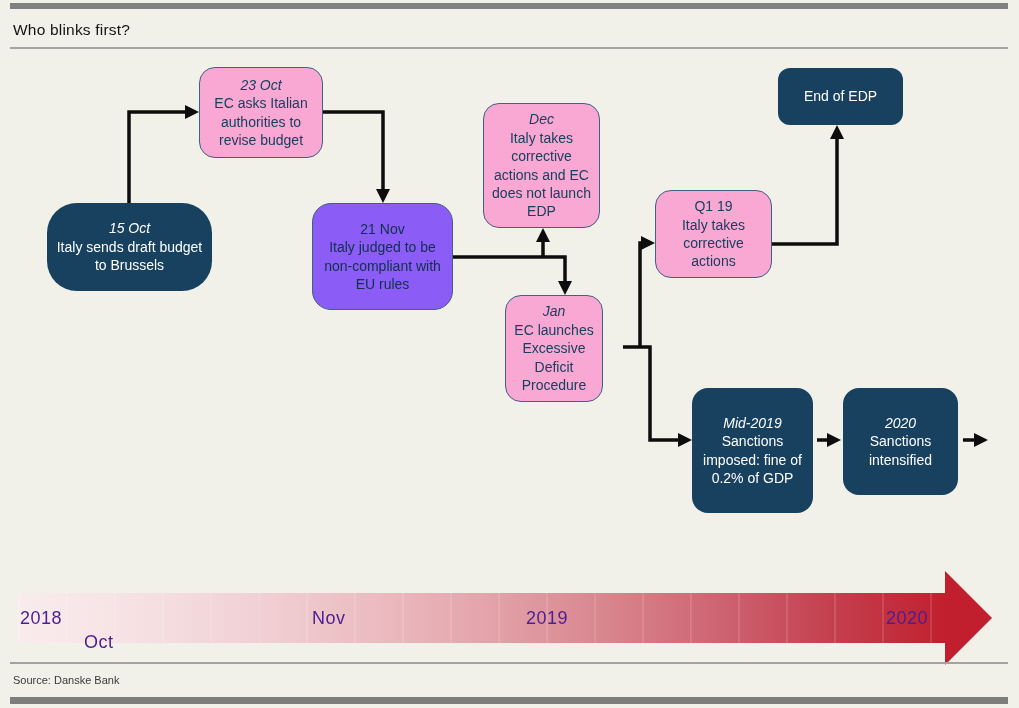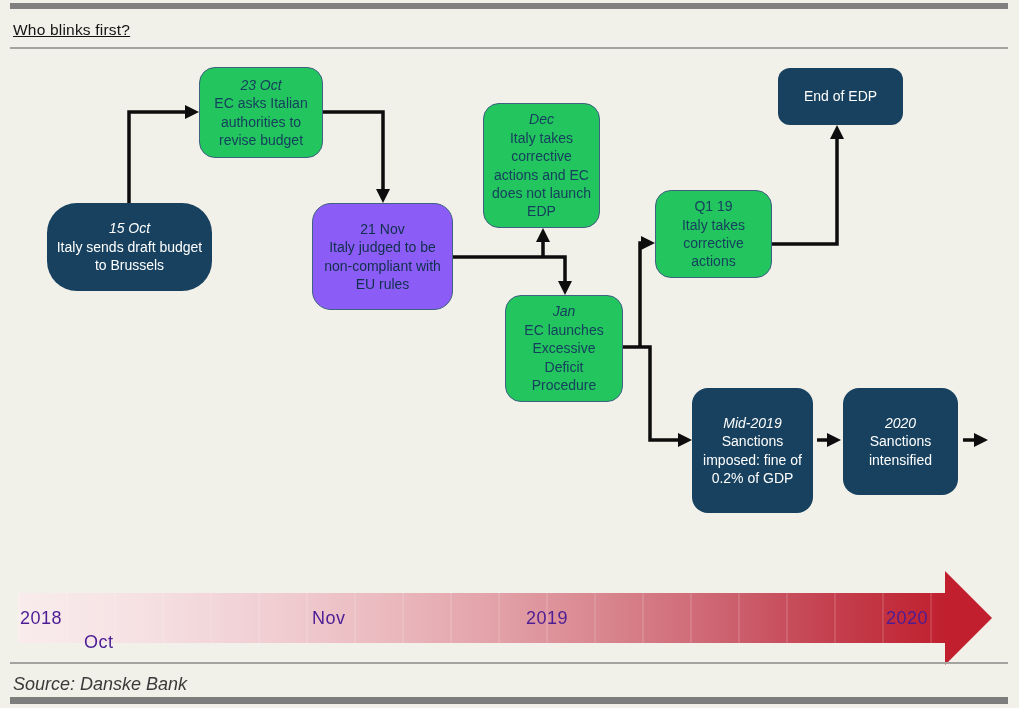--- a/index.html
+++ b/index.html
@@ -7,39 +7,39 @@
     position:relative; width:1019px; height:708px;
     background:#f1f0e9; overflow:hidden;
     font-family:"Liberation Sans", sans-serif;
     color:#1a1a1a;
   }
   .bar-top    { position:absolute; left:10px; top:3px;   width:998px; height:6px; background:#808080; }
   .rule-title { position:absolute; left:10px; top:47px;  width:998px; height:2px; background:#a3a3a0; }
   .rule-foot  { position:absolute; left:10px; top:662px; width:998px; height:2px; background:#a3a3a0; }
   .bar-bottom { position:absolute; left:10px; top:697px; width:998px; height:7px; background:#7d7d7d; }
 
-  .page-title { position:absolute; left:13px; top:21px; font-size:15.5px; letter-spacing:.2px; color:#141414;text-decoration:underline; }
-  .source     { position:absolute; left:13px; top:674px; font-size:18px; font-style:italic; color:#3a3a3a; }
+  .page-title { position:absolute; left:13px; top:21px; font-size:15.5px; letter-spacing:.2px; color:#141414; }
+  .source     { position:absolute; left:13px; top:674px; font-size:11px; color:#3a3a3a; }
 
   .node {
     position:absolute; box-sizing:border-box;
     display:flex; flex-direction:column; align-items:center; justify-content:center;
     text-align:center; font-size:14px; line-height:1.32; padding:4px 6px;
     border-radius:16px;
   }
   .node.dark  { background:#17415e; color:#ffffff; }
-  .node.light { background:#22c55e; color:#16405d; border:1.4px solid #406181; }
+  .node.light { background:#f9a8d4; color:#16405d; border:1.4px solid #406181; }
   .node.blue  { background:#8b5cf6; color:#10304b; border:1.4px solid #406181; }
   .date.it    { font-style:italic; }
 
   .p-oct15   { left:47px;  top:203px; width:165px; height:88px; border-radius:30px; }
   .p-oct23   { left:199px; top:67px;  width:124px; height:91px;  }
   .p-nov21   { left:312px; top:203px; width:141px; height:107px; border-radius:19px; }
   .p-dec     { left:483px; top:103px; width:117px; height:125px; }
-  .p-jan     { left:505px; top:295px; width:118px; height:107px; }
+  .p-jan     { left:505px; top:295px; width:98px; height:107px; }
   .p-q119    { left:655px; top:190px; width:117px; height:88px; }
   .p-endedp  { left:778px; top:68px;  width:125px; height:57px; border-radius:12px; }
   .p-mid2019 { left:692px; top:388px; width:121px; height:125px; }
   .p-y2020   { left:843px; top:388px; width:115px; height:107px; }
 
   .arrows { position:absolute; left:0; top:0; pointer-events:none; }
 
   .tl-bar {
     position:absolute; left:18px; top:593px; width:927px; height:50px;
     background-image:

